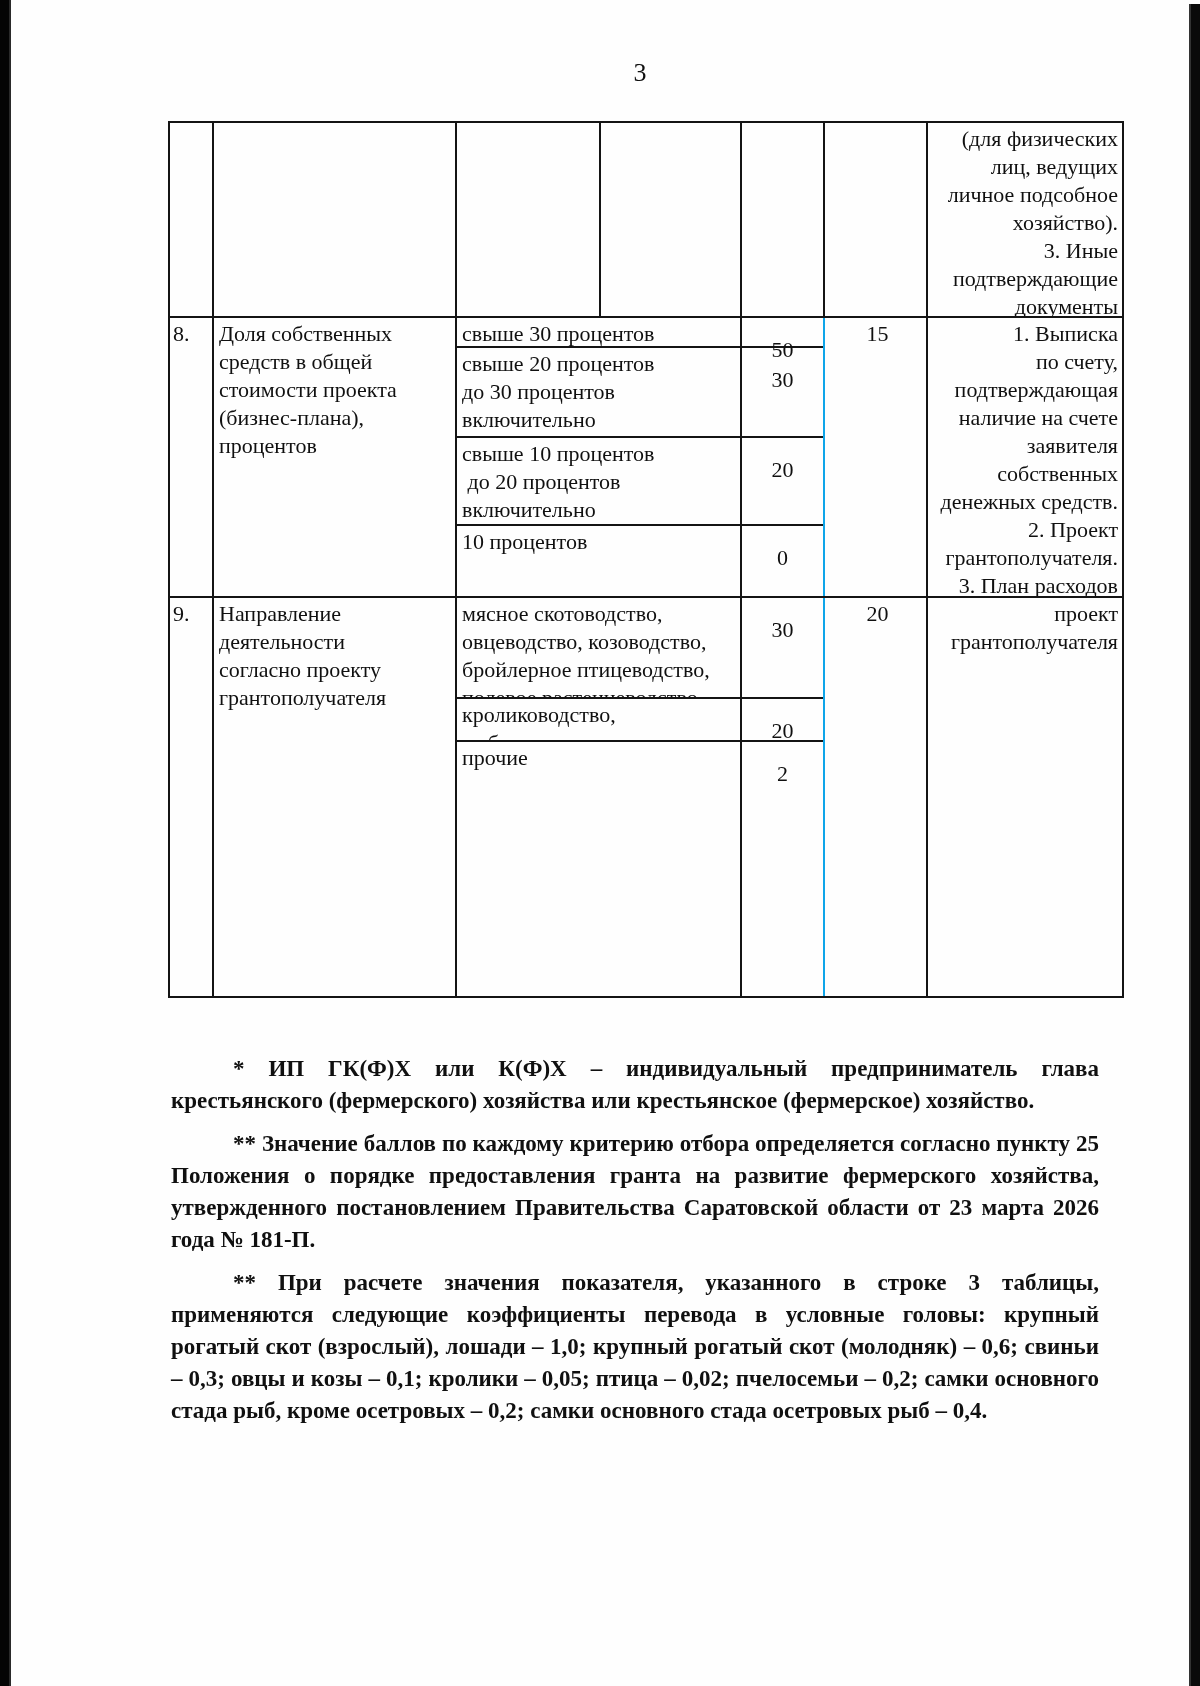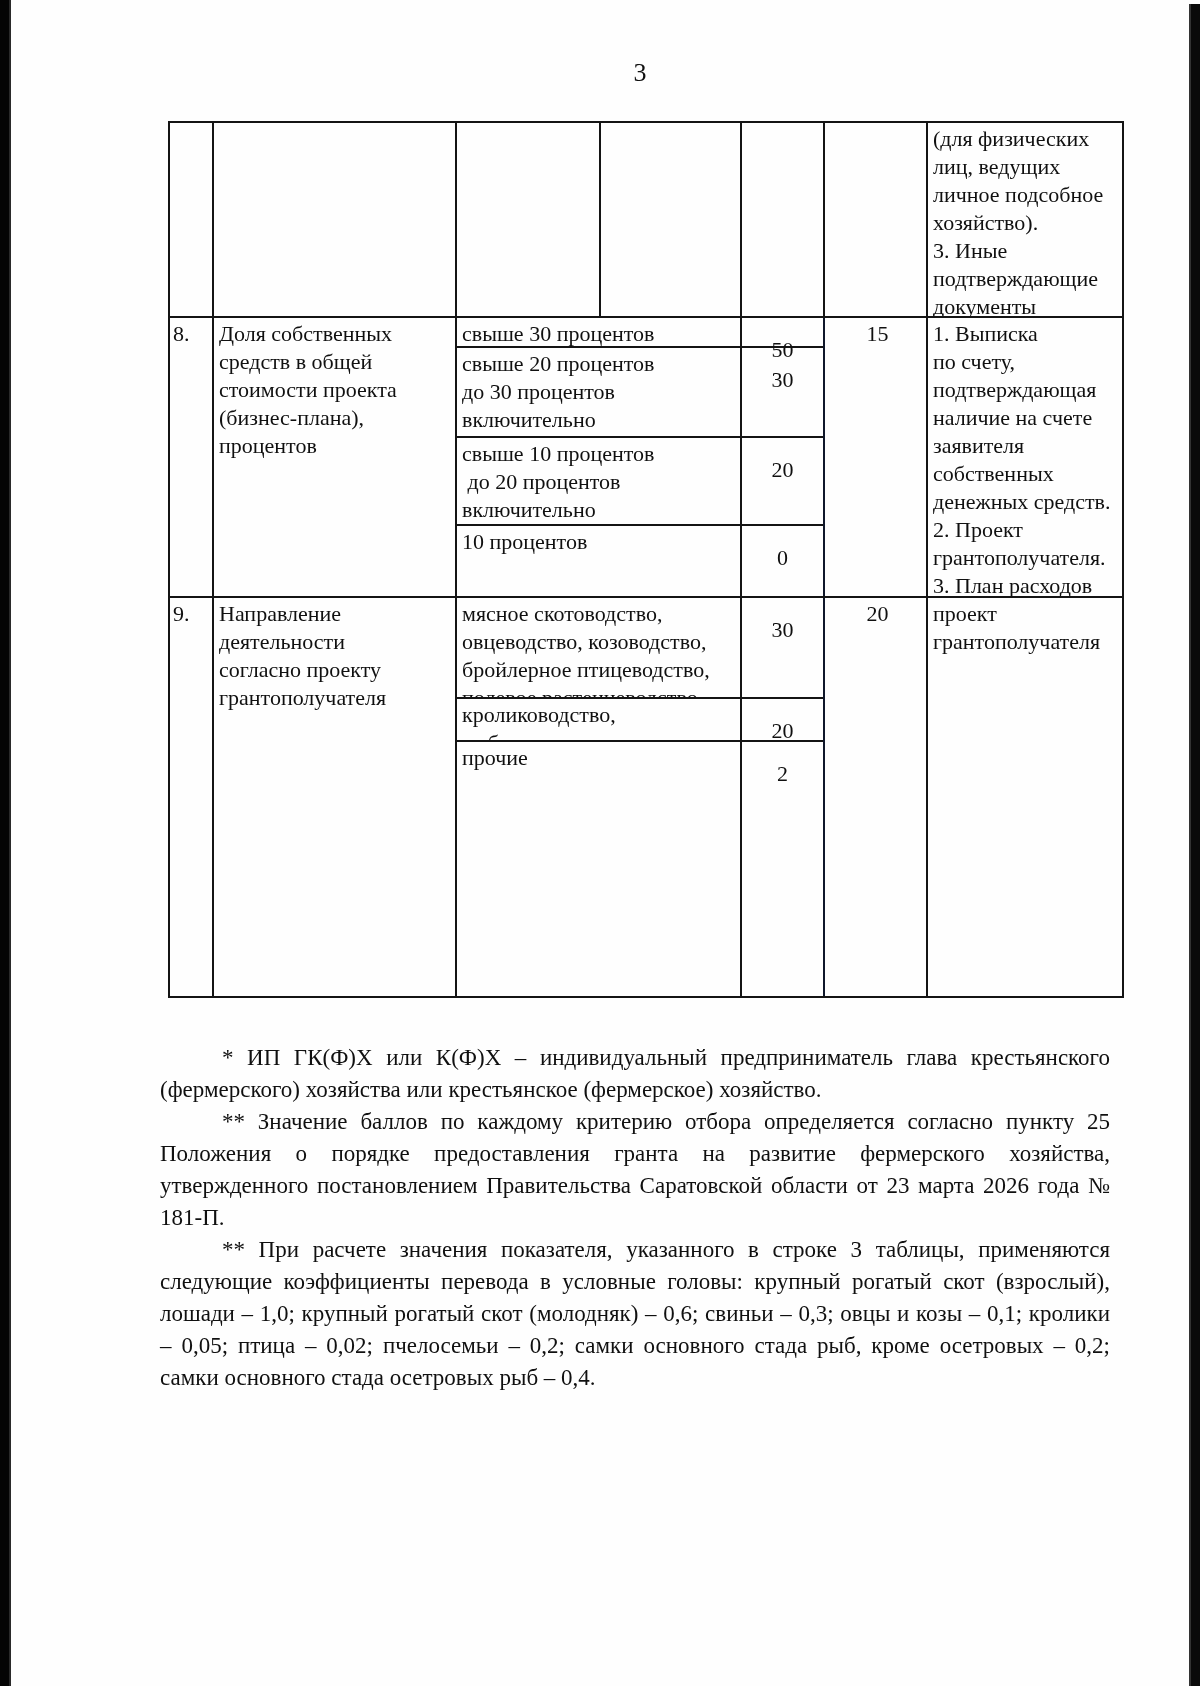--- a/index.html
+++ b/index.html
@@ -36,48 +36,48 @@
   }
   .trow{display:flex;border-bottom:2px solid #141414;box-sizing:border-box;flex:0 0 auto;}
   .trow:last-child{border-bottom:none;flex:1 1 auto;}
   .cell{
     box-sizing:border-box;
     border-right:2px solid #141414;
     padding:2px 4px 0 5px;
     white-space:pre-wrap;
     overflow:hidden;
   }
-  .cell:last-child{border-right:none;}
+  .cell:last-child{border-right:none;text-align:right;}
   .w-num{width:44px;flex:0 0 auto;padding-left:3px;}
   .w-crit{width:243px;flex:0 0 auto;font-family:Liberation Serif, serif;}
   .w-g1{width:144px;flex:0 0 auto;}
   .w-g2{width:141px;flex:0 0 auto;}
   .w-score{width:83px;flex:0 0 auto;text-align:center;padding-left:0;padding-right:0;}
   .w-weight{width:103px;flex:0 0 auto;text-align:center;padding-left:4px;padding-right:0;}
   .w-docs{flex:1 1 auto;}
   .mid{
     width:368px;flex:0 0 auto;box-sizing:border-box;
-    border-right:2px solid #0f172a;
+    border-right:2px solid #0ea5e9;
     display:flex;flex-direction:column;
   }
   .sub{display:flex;border-bottom:2px solid #141414;box-sizing:border-box;flex:0 0 auto;}
   .sub:last-child{border-bottom:none;flex:1 1 auto;}
   .grad{
     width:285px;flex:0 0 auto;box-sizing:border-box;
     border-right:2px solid #141414;
     padding:2px 2px 0 5px;white-space:pre-wrap;overflow:hidden;
   }
   .subscore{flex:1 1 auto;text-align:center;padding-top:18px;}
   
   .footnotes{
     position:absolute;left:160px;top:1042px;width:950px;
     font-size:23px;line-height:32px;
   }
   .footnotes p{
-    margin:0;text-indent:62px;text-align:justify;
+    margin:11px;text-indent:62px;text-align:justify;font-weight:bold;
   }
 </style>
 </head>
 <body>
 
 <div class="page">
 
   <div class="edge-bar-left"></div>
   <div class="edge-bar-right"></div>
 

